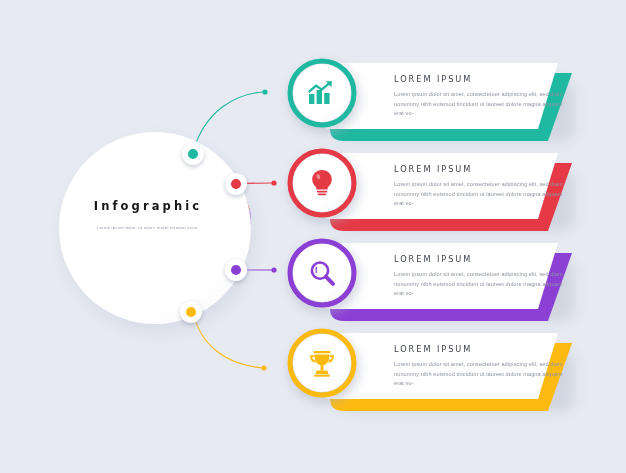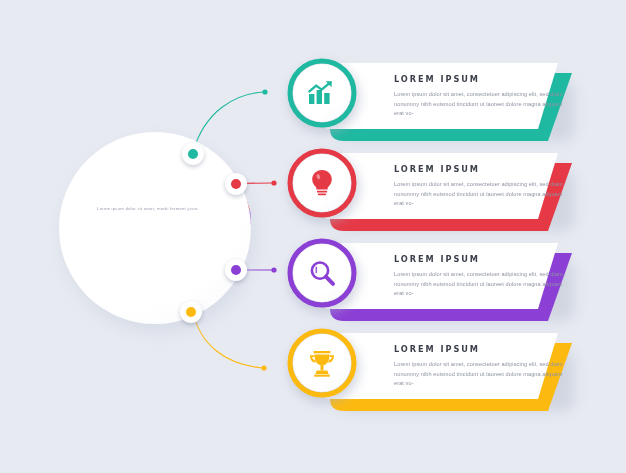--- a/index.html
+++ b/index.html
@@ -53,21 +53,21 @@
 
   
   .row{position:absolute;left:286px;width:340px;height:92px;}
   .row-card{position:absolute;left:0;top:0;width:340px;height:92px;}
   .band-shadow{
     position:absolute;left:52px;top:24px;width:236px;height:60px;
     border-radius:10px;background:#b9c0d0;filter:blur(7px);opacity:.5;
   }
   .panel-txt{position:absolute;left:108px;top:18px;width:180px;}
   .p-head{
-    font-size:8.2px;font-weight:bold;color:#3b3f4a;letter-spacing:1.95px;
+    font-size:8.2px;font-weight:normal;color:#3b3f4a;letter-spacing:1.95px;
     line-height:1;font-family:"DejaVu Sans",sans-serif;
   }
   .p-body{
     margin-top:7px;font-size:5.6px;color:#8d93a2;line-height:1.72;
     letter-spacing:.08px;width:172px;
   }
 
   .ring{
     position:absolute;left:0;top:0;width:72px;height:72px;border-radius:50%;
     display:flex;align-items:center;justify-content:center;
@@ -109,20 +109,21 @@
       <g fill="none" stroke-width="7" stroke-linecap="butt">
         <path d="M 63.1 12.9 A 96 96 0 0 1 164.4 39.1" stroke="#1fb8a0"></path>
         <path d="M 164.4 39.1 A 96 96 0 0 1 187.6 78.9" stroke="#e53946"></path>
         <path d="M 187.6 78.9 A 96 96 0 0 1 168.6 148.9" stroke="#8b3fd4"></path>
         <path d="M 168.6 148.9 A 96 96 0 0 1 76.7 185.4" stroke="#fcba10"></path>
       </g>
     </svg>
 
     <div class="hub">
       <div class="hub-txt">
+        <div class="hub-sub">Infographic</div>
         <div class="hub-desc">Lorem ipsum dolor sit amet,
 morbi ferment justo.</div>
       </div>
     </div>
 
     <div class="knob" style="left:123px;top:11px;">
         <i style="background:#1fb8a0;"></i>
       </div>
     <div class="knob" style="left:166px;top:41px;">
         <i style="background:#e53946;"></i>

